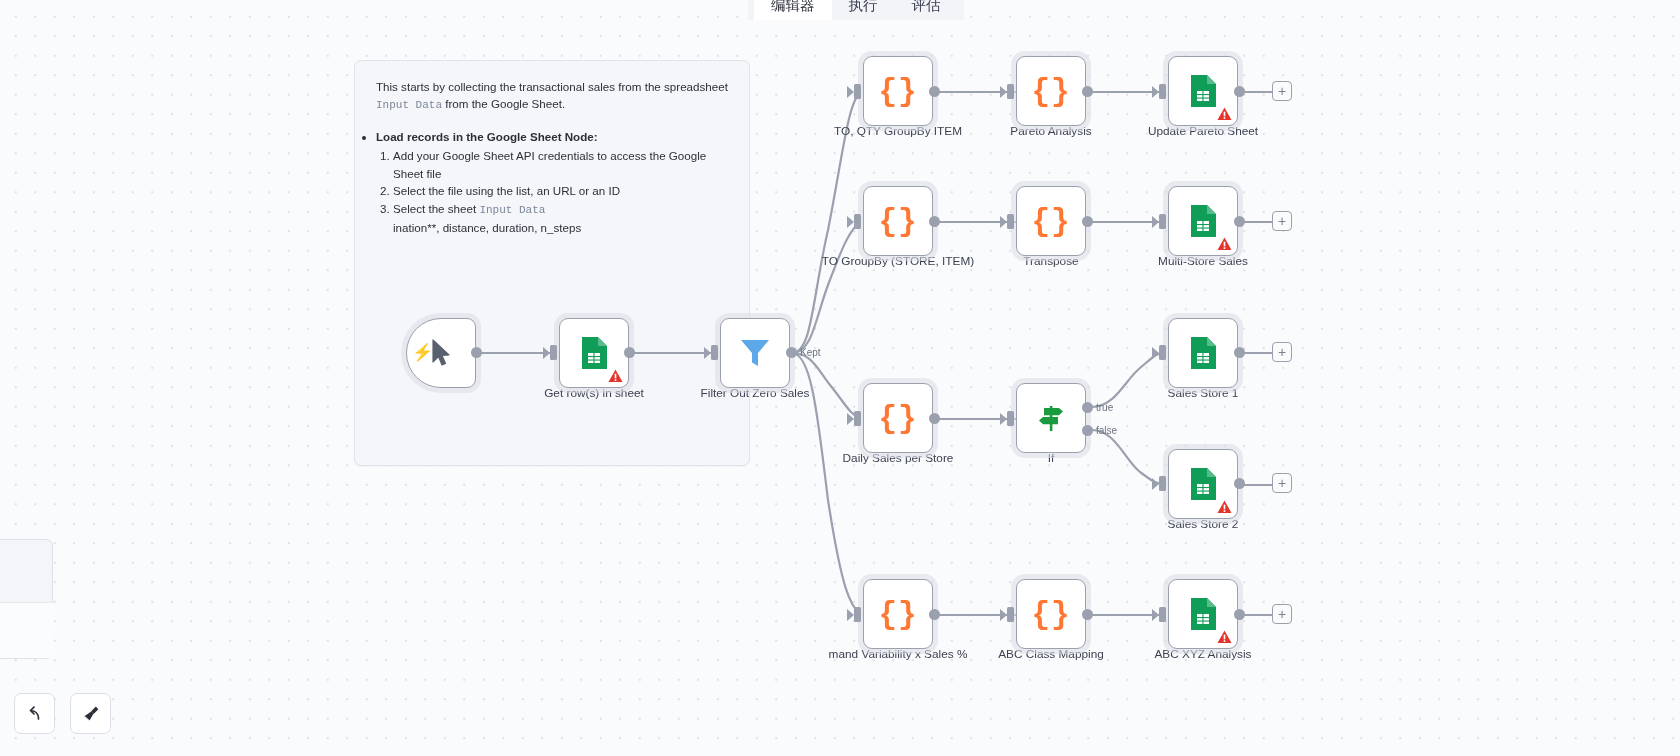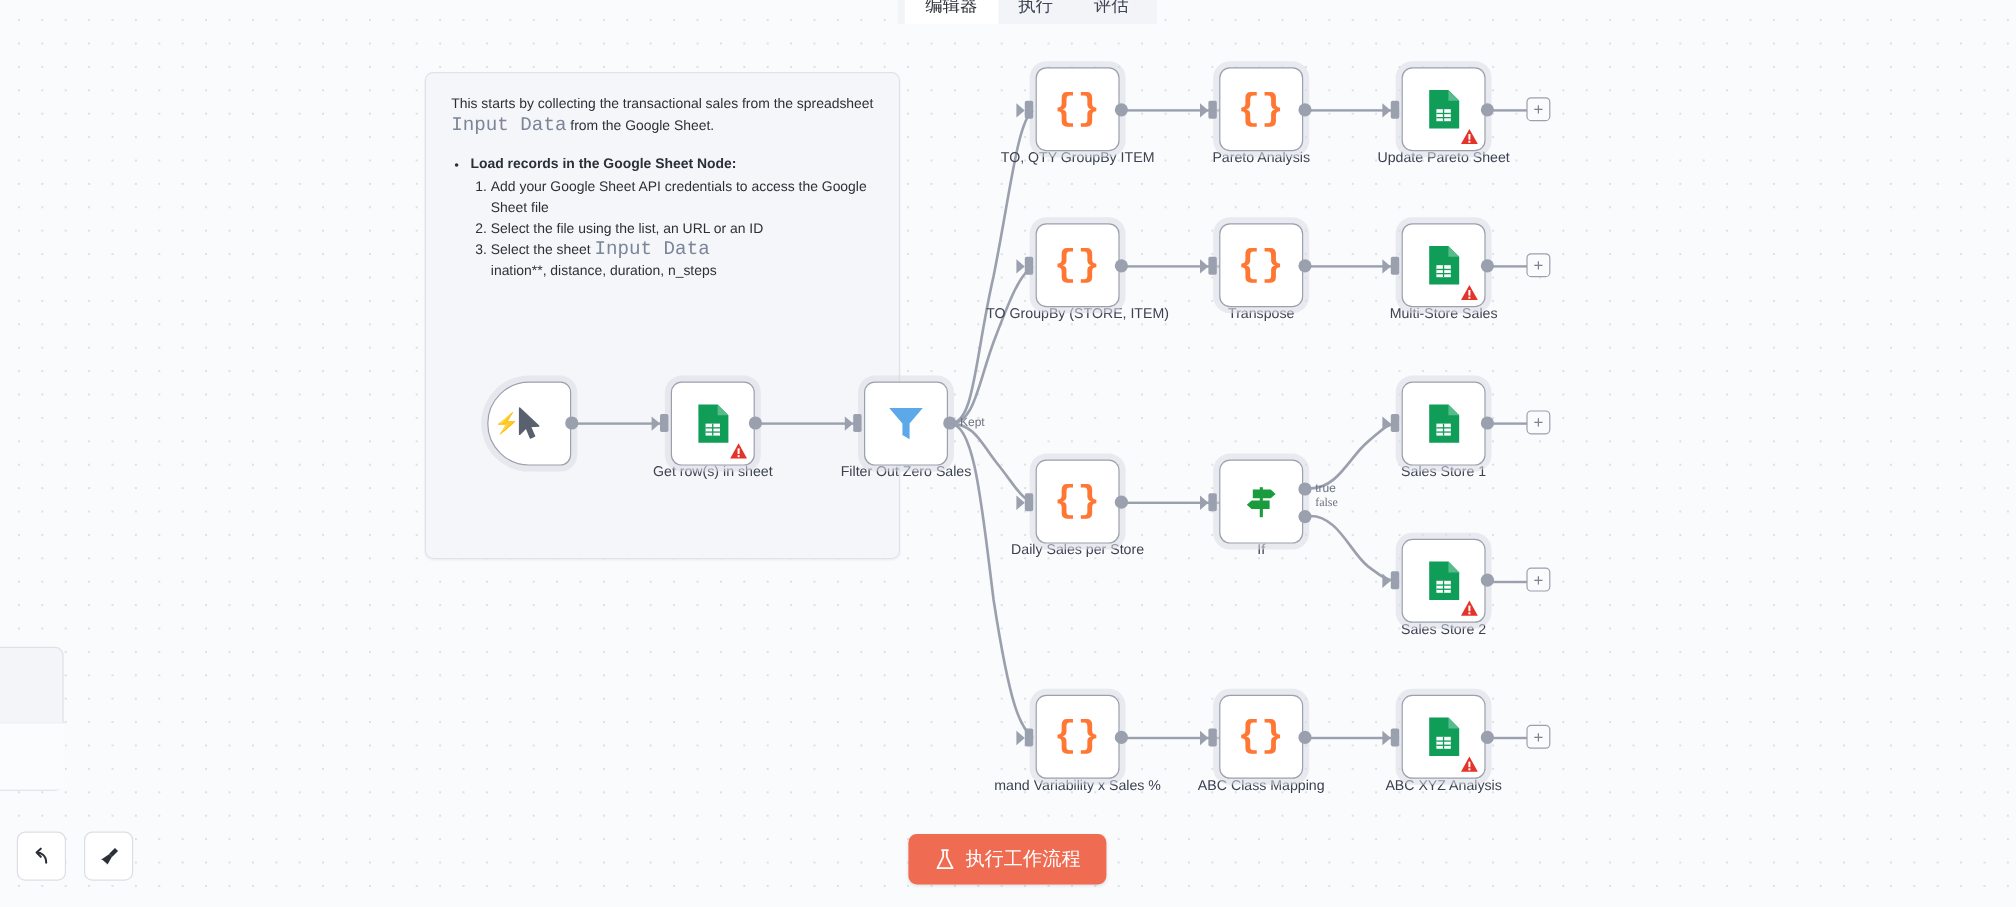--- a/index.html
+++ b/index.html
@@ -45,22 +45,22 @@
     border: 1px solid #dfe2ea;
     border-radius: 7px;
     padding: 18px 21px;
     color: #2b3038;
     z-index: 5;
     box-shadow: 0 1px 1px rgba(30,35,50,0.03);
   }
   #sticky h3 { font-size: 13.6px; font-weight: bold; margin-bottom: 11px; letter-spacing: .1px;}
   #sticky p  { font-size: 11.6px; line-height: 16.5px; margin-bottom: 15px; }
   #sticky h4 { font-size: 13px; font-weight: bold; margin: 16px 0 14px 0; }
-  code.inl { font-family: "Liberation Mono", monospace; color: #7c8699; font-size: 16px; }
-  #sticky ul { list-style: disc; margin-left: 16px; }
+  code.inl { font-family: "Liberation Mono", monospace; color: #7c8699; font-size: 11px; }
+  #sticky ul { list-style: disc; margin-left: 0; }
   #sticky li.head { font-size: 11.6px; font-weight: bold; line-height: 17px; }
   #sticky ol { list-style: decimal; margin-left: 17px; margin-top: 2px; }
   #sticky ol li { font-size: 11.6px; line-height: 17.5px; font-weight: normal; }
   .bolds { font-weight: normal; text-align: center; }
   .lnk { color: #ef6b52; font-size: 11.6px; display:block; }
 
   
   #left-panel {
     position: absolute; left: -52px; top: 539px;
     width: 105px; height: 120px;
@@ -350,21 +350,21 @@
     <svg class="glyph" width="32" height="32" viewBox="0 0 32 32">
       <rect x="14.8" y="4" width="2.6" height="25" fill="#1a9c3e"></rect>
       <path d="M9 6 h15 l4 3.6 l-4 3.6 h-15 z" fill="#1a9c3e"></path>
       <path d="M23 15 h-15 l-4 3.6 l4 3.6 h15 z" fill="#1a9c3e"></path>
     </svg>
   </div>
   <div class="port-in" style="left:1007px; top:411px;"></div>
   <div class="port-out" style="left:1082px; top:402px;"></div>
   <div class="portlbl" style="left:1096px; top:402px;">true</div>
   <div class="port-out" style="left:1082px; top:425px;"></div>
-  <div class="portlbl" style="left:1096px; top:414px;font-family:Liberation Serif, serif;">false</div>
+  <div class="portlbl" style="left:1096px; top:425px;">false</div>
   <div class="nlabel" style="left:966px; top:451px;">If</div>
 
   <div class="node" style="left:1168px; top:318px;">
     <svg class="glyph" width="28" height="34" viewBox="0 0 28 34">
       <path d="M2 1 h16 l9 9 v23 h-25 z" fill="#0f9d58"></path>
       <path d="M18 1 l9 9 h-9 z" fill="#57bb8a"></path>
       <rect x="8" y="17" width="12" height="10" fill="#ffffff"></rect>
       <rect x="8" y="20" width="12" height="1.1" fill="#0f9d58"></rect>
       <rect x="8" y="23.5" width="12" height="1.1" fill="#0f9d58"></rect>
       <rect x="13.4" y="17" width="1.1" height="10" fill="#0f9d58"></rect>
@@ -435,20 +435,14 @@
     </svg>
   </div>
   <div class="ctrl-btn" style="left:70px; top:693px;">
     <svg width="20" height="20" viewBox="0 0 20 20">
       <path d="M14.8 2.6 L17.4 5.2 L12.6 10 L10 7.4 Z" fill="#2b3038"></path>
       <path d="M10.2 7.6 L12.4 9.8 L8.4 16.8 L3.4 12.2 Z" fill="#2b3038"></path>
       <path d="M4 12.8 L9 17.2" stroke="#ffffff" stroke-width="0.9" fill="none"></path>
     </svg>
   </div>
 
-  <div id="exec-btn">
-    <svg width="17" height="19" viewBox="0 0 17 19">
-      <path d="M6 1.5 h5 M7 1.5 v5.5 L2.2 16.5 h12.6 L10 7 V1.5" fill="none" stroke="#ffffff" stroke-width="1.5" stroke-linejoin="round" stroke-linecap="round"></path>
-    </svg>
-    <span>执行工作流程</span>
-  </div>
 
 </div>
 
 </body></html>

